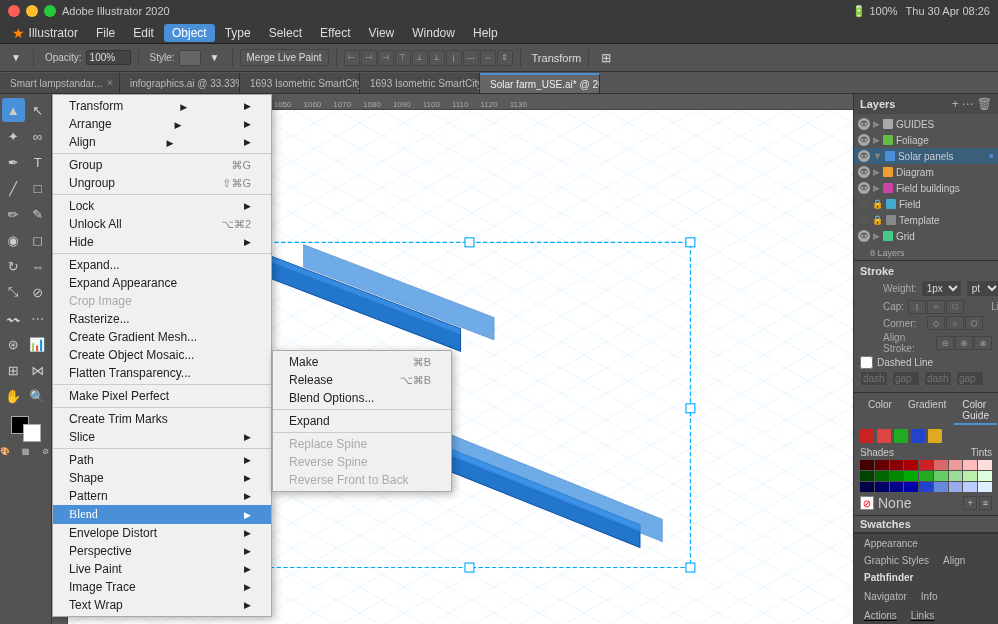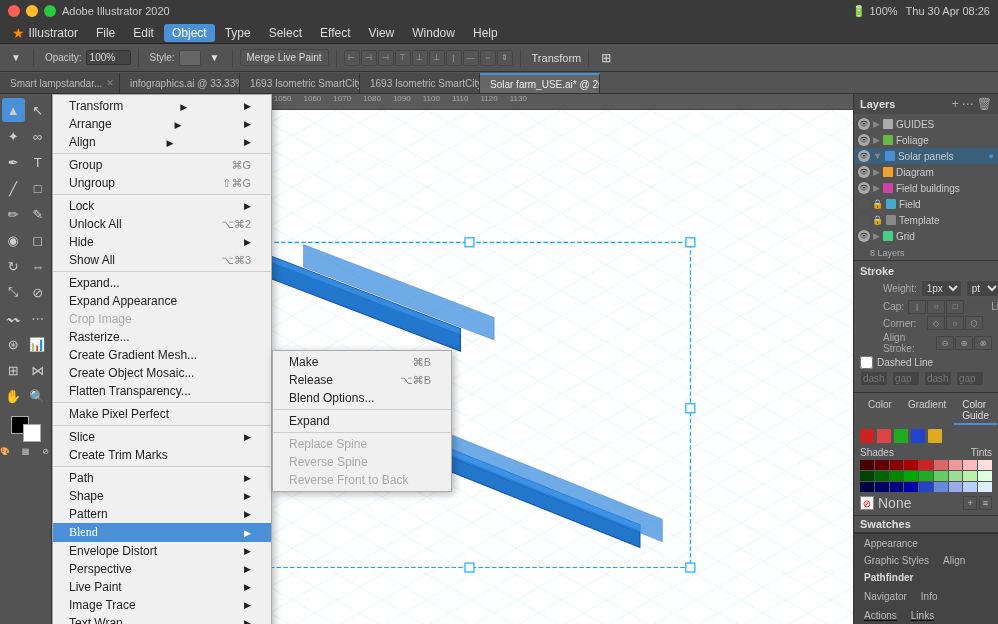--- a/index.html
+++ b/index.html
@@ -151,21 +151,21 @@
       flex: 1;
       background: #888;
       position: relative;
       overflow: hidden;
     }
     .ruler-h {
       height: 16px;
       background: #5a5a5a;
       border-bottom: 1px solid #444;
       display: flex;
-      align-items: flex-start;
+      align-items: flex-end;
       padding-left: 16px;
       overflow: hidden;
     }
     .ruler-v {
       width: 16px;
       background: #5a5a5a;
       border-right: 1px solid #444;
       position: absolute;
       top: 16px;
       left: 0;
@@ -549,24 +549,20 @@
         <div class="cm-item cm-item-arrow">
           <span>Lock</span>
         </div>
         <div class="cm-item">
           <span>Unlock All</span>
           <span class="cm-shortcut">⌥⌘2</span>
         </div>
         <div class="cm-item cm-item-arrow">
           <span>Hide</span>
         </div>
-        <div class="cm-item">
-          <span>Show All</span>
-          <span class="cm-shortcut">⌥⌘3</span>
-        </div>
       </div>
 
       <div class="menu-section">
         <div class="cm-item">
           <span>Expand...</span>
         </div>
         <div class="cm-item">
           <span>Expand Appearance</span>
         </div>
         <div class="cm-item disabled">
@@ -586,25 +582,25 @@
         </div>
       </div>
 
       <div class="menu-section">
         <div class="cm-item">
           <span>Make Pixel Perfect</span>
         </div>
       </div>
 
       <div class="menu-section">
+        <div class="cm-item">
+          <span>Create Trim Marks</span>
+        </div>
         <div class="cm-item cm-item-arrow">
           <span>Slice</span>
-        </div>
-        <div class="cm-item">
-          <span>Create Trim Marks</span>
         </div>
       </div>
 
       <div class="menu-section">
         <div class="cm-item cm-item-arrow">
           <span>Path</span>
         </div>
         <div class="cm-item cm-item-arrow">
           <span>Shape</span>
         </div>

